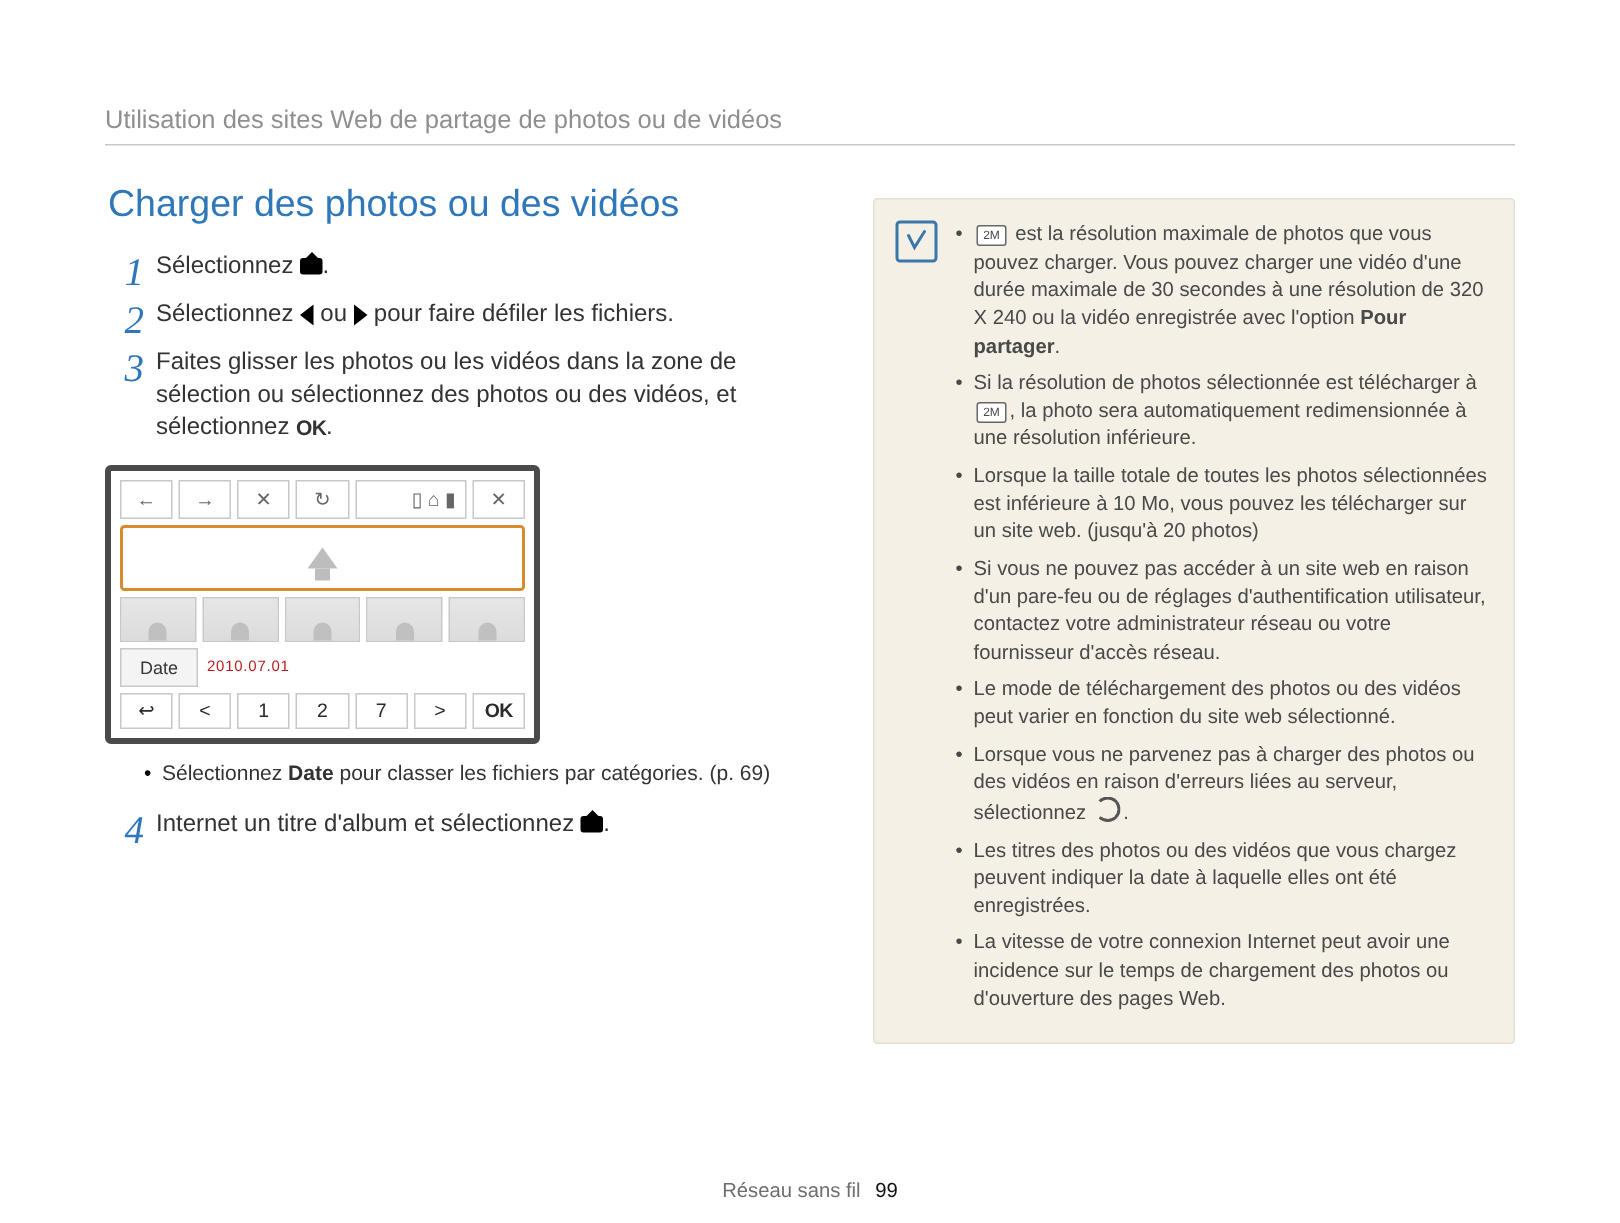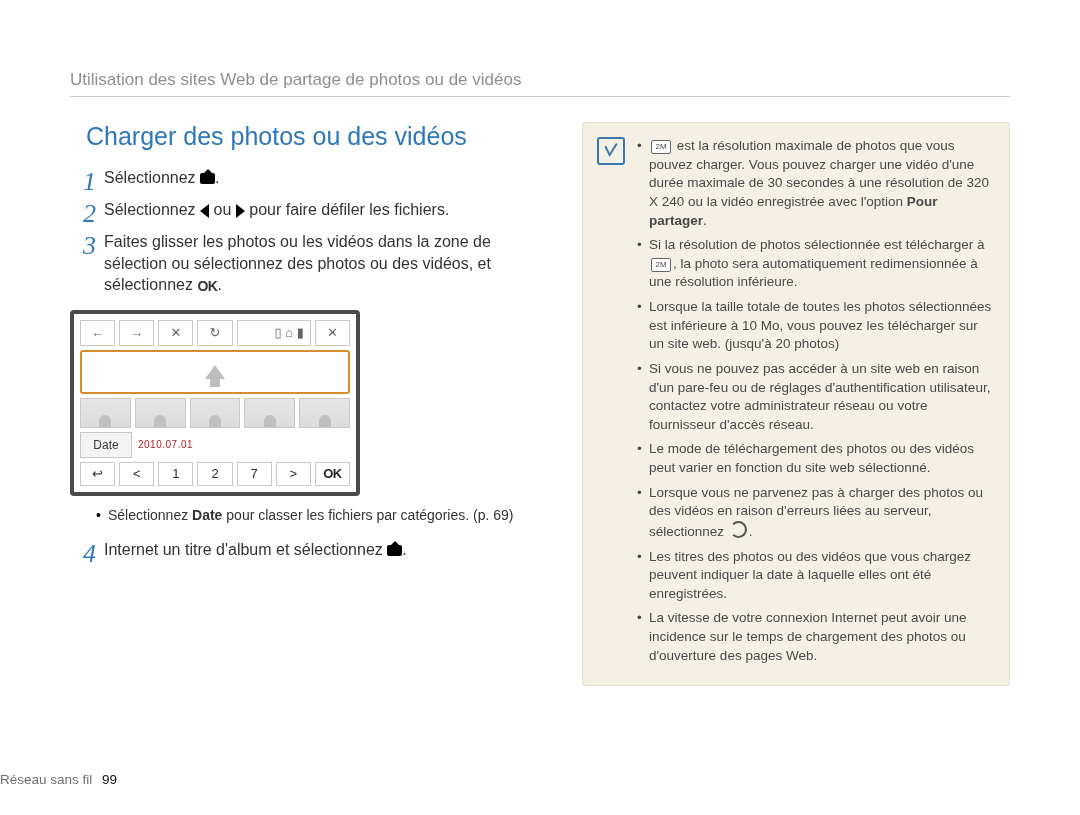--- a/index.html
+++ b/index.html
@@ -33,21 +33,21 @@
     display:flex;
     gap:42px;
   }
   .col-left{flex:0 0 470px;}
   .col-right{flex:1 1 auto;}
 
   h1.section-title{
     font-size:25px;
     font-weight:400;
     color:var(--accent);
-    margin:0 0 16px 16px;
+    margin:0 0 16px 2px;
   }
 
   .step{display:flex;margin:4px 0 2px 0;}
   .step-num{
     font-size:26px;
     font-style:italic;
     color:var(--accent);
     font-family:Georgia,'Times New Roman',serif;
     line-height:1;
     width:26px;
@@ -167,20 +167,21 @@
   
   .note-box{
     background:var(--box-bg);
     border:1px solid var(--box-border);
     border-radius:3px;
     padding:14px 16px 14px 54px;
     position:relative;
     font-size:13.5px;
     line-height:1.38;
     color:#494949;
+    margin-top:10px;
   }
   .note-icon{
     position:absolute;left:14px;top:14px;
     width:24px;height:24px;
     border:2px solid #3b77a8;
     border-radius:3px;
     display:flex;align-items:center;justify-content:center;
   }
   .note-icon svg{width:16px;height:16px;}
   .note-box ul{list-style:none;padding:0;margin:0;}
@@ -196,21 +197,22 @@
   }
   .refresh-icon{
     display:inline-block;width:13px;height:13px;
     border:2px solid #555;border-radius:50%;
     border-left-color:transparent;
     vertical-align:-2px;margin:0 2px;
   }
 
   .footer{
     position:absolute;
-    bottom:28px;left:0;right:0;
+    bottom:14px;left:0;right:0;
+    text-align:center;
     font-size:13.5px;color:#6e6e6e;
   }
   .footer .pg{color:#111;margin-left:6px;}
 
   .bold{font-weight:700;}
 </style>
 </head>
 <body>
 
 <div class="running-head">Utilisation des sites Web de partage de photos ou de vidéos</div>

